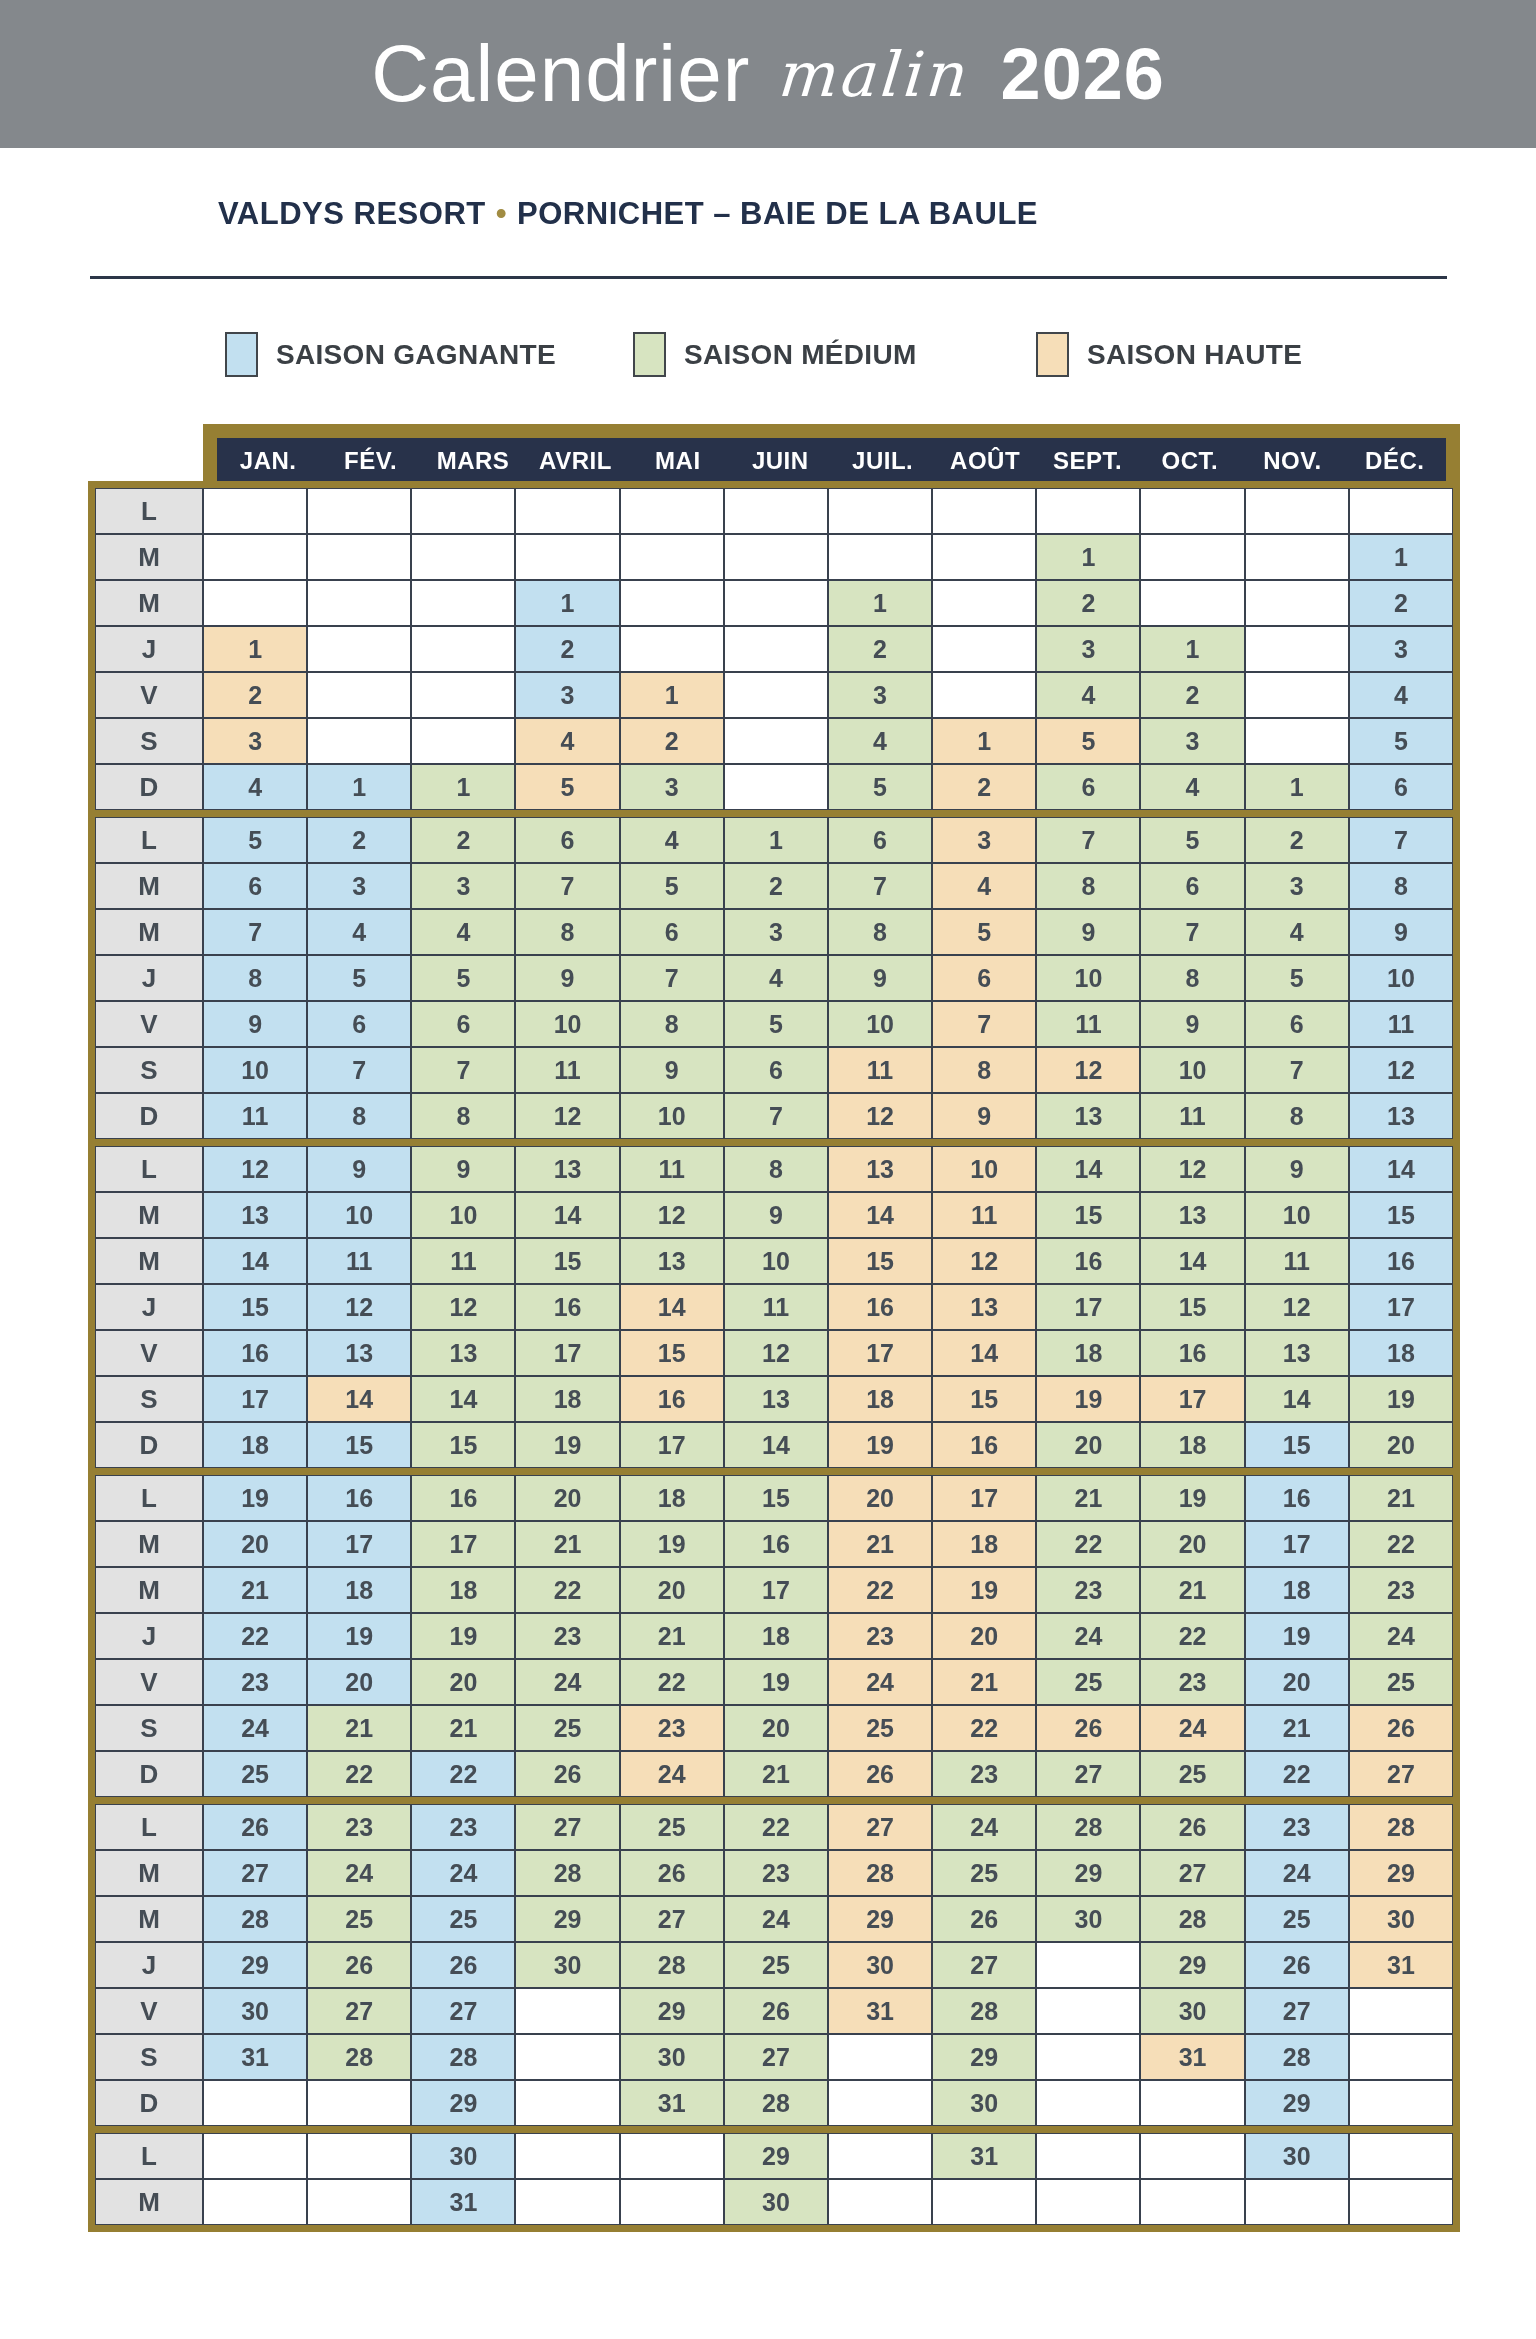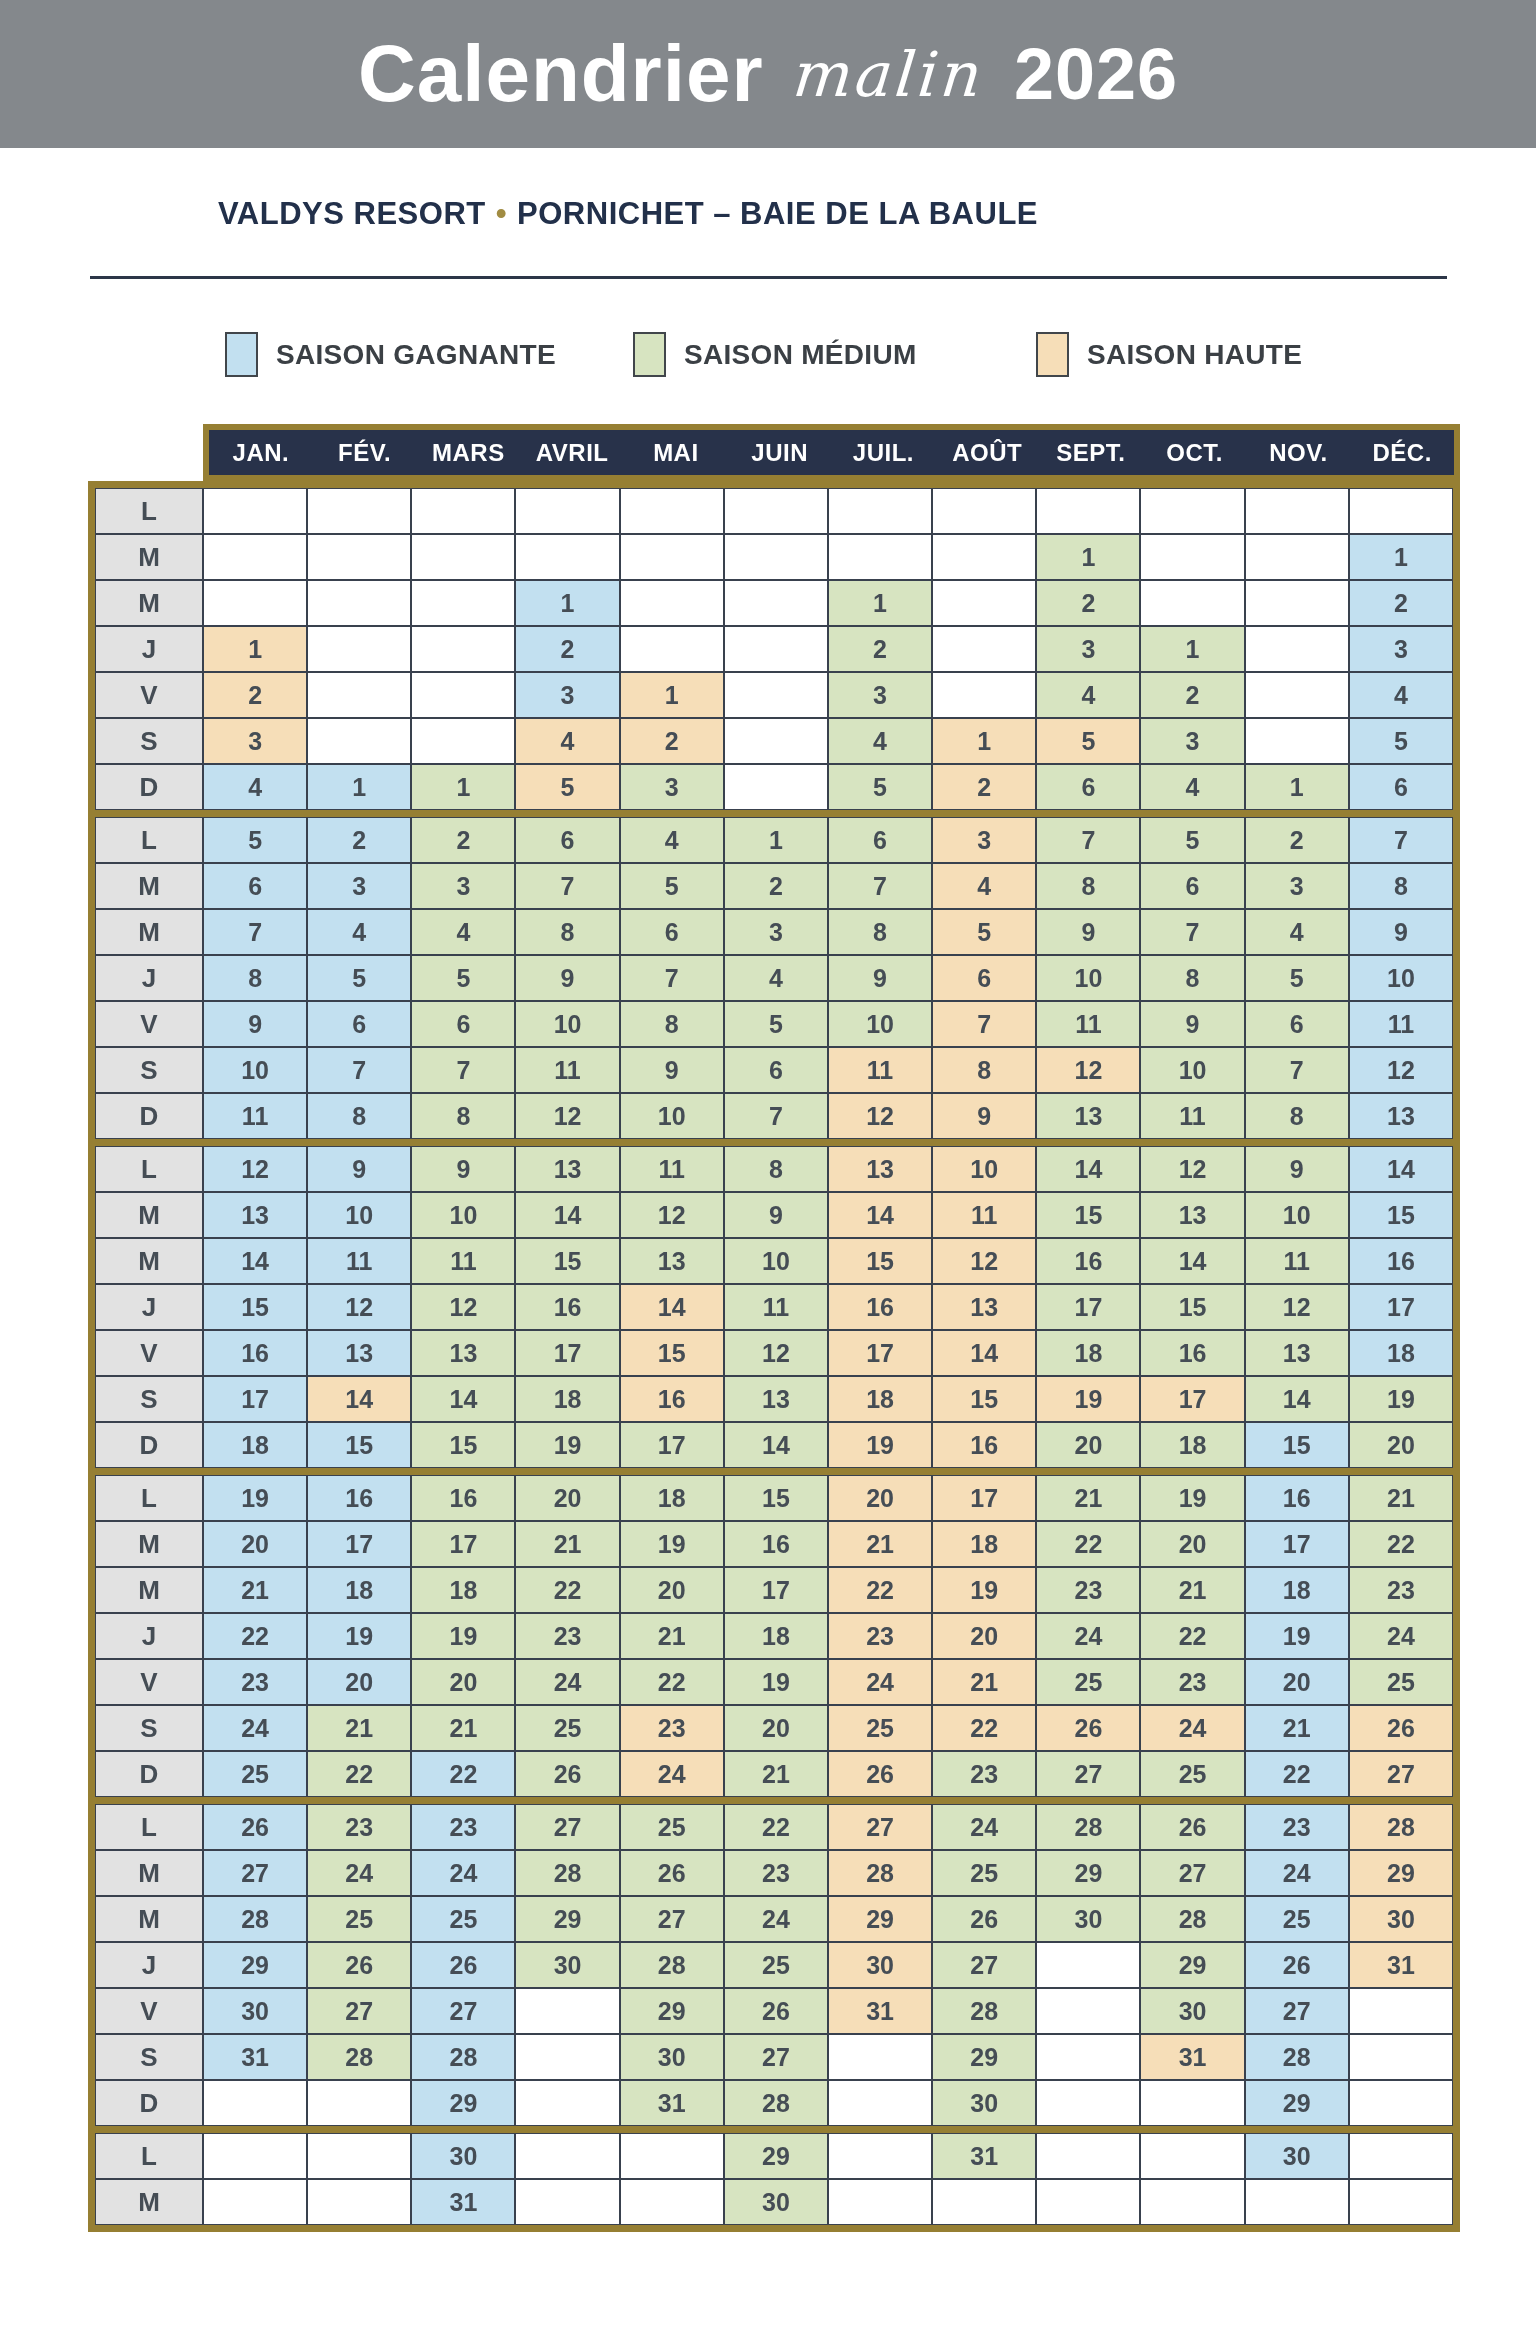--- a/index.html
+++ b/index.html
@@ -2,42 +2,42 @@
 <html><head>
 <meta charset="utf-8">
 <style>
   html,body{margin:0;padding:0;background:#ffffff;}
   .page{position:relative;width:1536px;height:2339px;background:#fff;
         font-family:"Liberation Sans",sans-serif;overflow:hidden;}
 
   
   .band{position:absolute;left:0;top:0;width:1536px;height:148px;background:var(--band-bg);
         display:flex;align-items:center;justify-content:center;gap:26px;}
-  .band .t-main{color:#fff;font-size:80px;font-weight:700;letter-spacing:1px;}
+  .band .t-main{color:#fff;font-size:80px;font-weight:400;letter-spacing:1px;}
   .band .t-script{color:#fff;font-size:62px;font-style:italic;font-weight:400;
         font-family:"DejaVu Serif",serif;letter-spacing:3px;transform:skewX(-6deg);padding:0 4px;}
   .band .t-year{color:#fff;font-size:72px;font-weight:800;letter-spacing:1px;}
 
   
   .subtitle{position:absolute;left:0;top:196px;width:1256px;text-align:center;
         font-size:31px;font-weight:700;color:var(--subtitle-text);letter-spacing:0.5px;}
   .subtitle .dot{color:var(--bullet-gold);padding:0 10px;}
 
   .rule{position:absolute;left:90px;top:276px;width:1357px;height:3px;background:var(--navy);}
 
   
   .legend{position:absolute;left:0;top:332px;width:1536px;height:50px;}
   .legend-item{position:absolute;top:0;display:flex;align-items:center;gap:18px;}
   .legend-item .swatch{width:33px;height:45px;border:2px solid #41464B;box-sizing:border-box;}
   .legend-item .l-label{font-size:28px;font-weight:700;color:var(--legend-text);letter-spacing:0.3px;}
   .legend-item.li-0{left:225px;} .legend-item.li-1{left:633px;} .legend-item.li-2{left:1036px;}
 
   
   .cal-header{position:absolute;left:203px;top:424px;width:1257px;box-sizing:border-box;
-        background:var(--gold);padding:6px;display:grid;grid-template-columns:repeat(12,1fr);}
+        background:var(--gold);padding:14px;display:grid;grid-template-columns:repeat(12,1fr);}
   .mh{background:var(--header-cell-bg);color:#fff;font-size:24px;font-weight:700;
         letter-spacing:0.5px;text-align:center;line-height:45px;height:45px;}
 
   
   .cal-body{position:absolute;left:88px;top:481px;width:1372px;box-sizing:border-box;
         border:7px solid var(--gold);background:#fff;}
   .cal-row{display:grid;grid-template-columns:108px repeat(12,1fr);height:46px;}
   .cal-row.block-start{border-top:7px solid var(--gold);}
   .cell,.lab{box-sizing:border-box;border:1.5px solid var(--grid-line);
         display:flex;align-items:center;justify-content:center;

